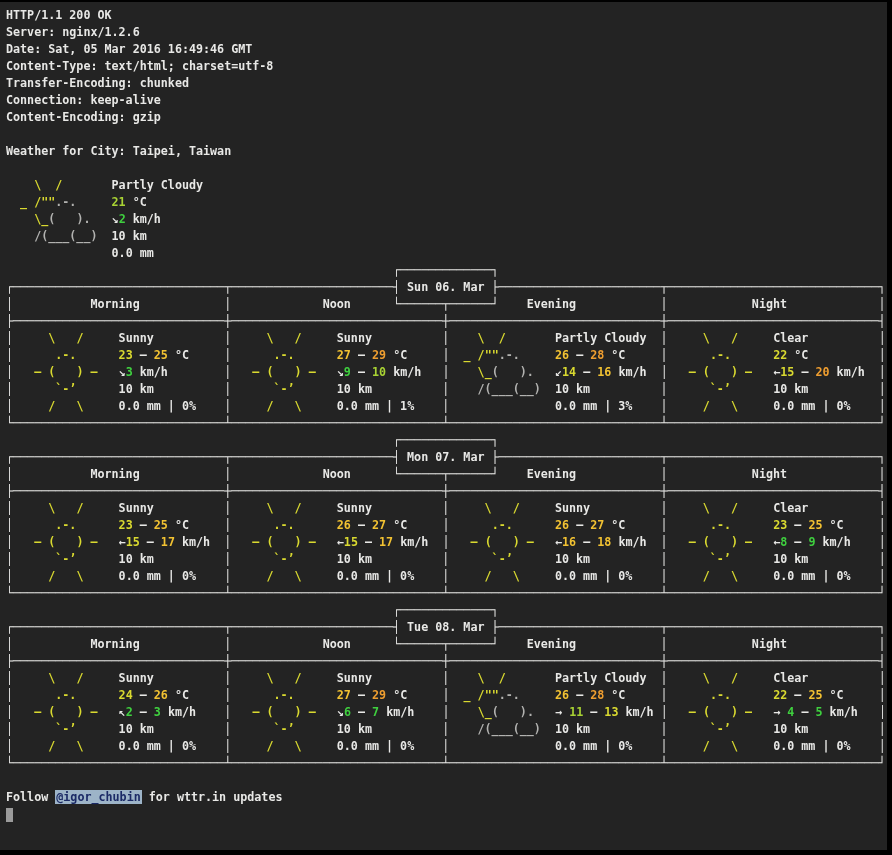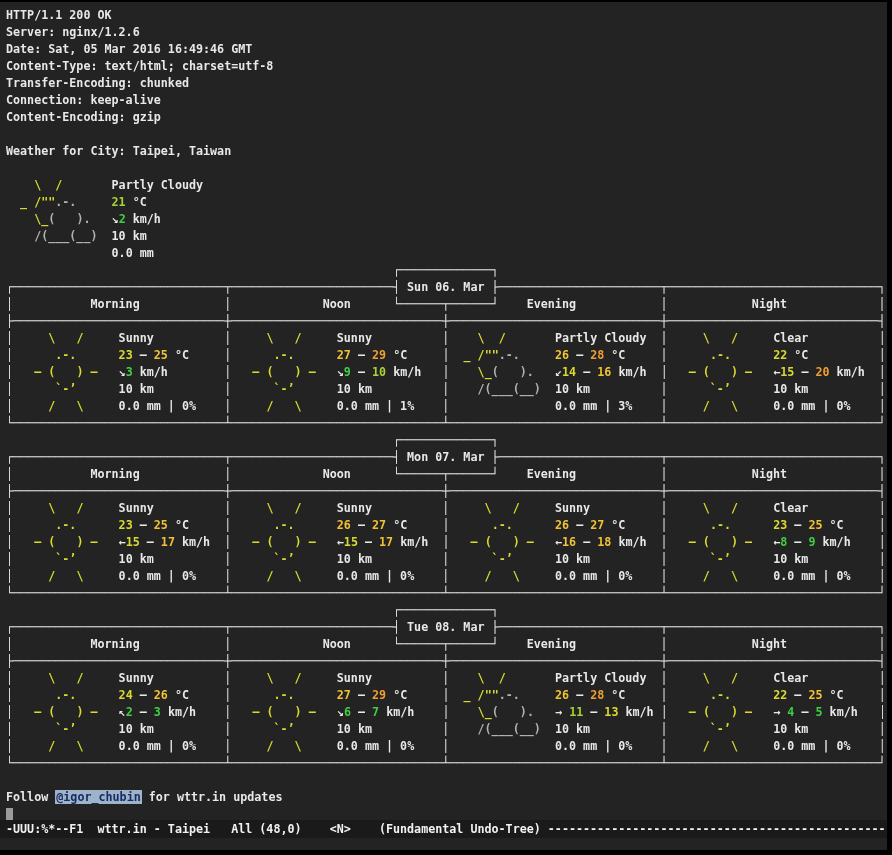--- a/index.html
+++ b/index.html
@@ -14,15 +14,14 @@
             color:#f2f2f2;font-size:11.7px;line-height:18px;font-weight:bold;white-space:pre;
             padding-left:6px;box-sizing:border-box;overflow:hidden;}
   .link{padding:0 1px;}
 </style>
 </head>
 <body>
 
 <div class="frame">
   <div class="screen">
     <div class="content"><div class="line"><span style="color: rgb(232, 232, 230);">HTTP/1.1 200 OK</span></div><div class="line"><span style="color: rgb(232, 232, 230);">Server: nginx/1.2.6</span></div><div class="line"><span style="color: rgb(232, 232, 230);">Date: Sat, 05 Mar 2016 16:49:46 GMT</span></div><div class="line"><span style="color: rgb(232, 232, 230);">Content-Type: text/html; charset=utf-8</span></div><div class="line"><span style="color: rgb(232, 232, 230);">Transfer-Encoding: chunked</span></div><div class="line"><span style="color: rgb(232, 232, 230);">Connection: keep-alive</span></div><div class="line"><span style="color: rgb(232, 232, 230);">Content-Encoding: gzip</span></div><div class="line"></div><div class="line"><span style="color: rgb(232, 232, 230);">Weather for City: Taipei, Taiwan</span></div><div class="line"></div><div class="line"><span style="color: rgb(217, 217, 48);">    \  /       </span><span style="color: rgb(232, 232, 230);">Partly Cloudy</span></div><div class="line"><span style="color: rgb(217, 217, 48);">  _ /""</span><span style="color: rgb(178, 178, 176);">.-.     </span><span style="color: rgb(169, 211, 52);">21</span><span style="color: rgb(232, 232, 230);"> °C</span></div><div class="line"><span style="color: rgb(217, 217, 48);">    \_</span><span style="color: rgb(178, 178, 176);">(   ).   </span><span style="color: rgb(232, 232, 230);">↘</span><span style="color: rgb(63, 208, 63);">2</span><span style="color: rgb(232, 232, 230);"> km/h</span></div><div class="line"><span style="color: rgb(178, 178, 176);">    /(___(__)  </span><span style="color: rgb(232, 232, 230);">10 km</span></div><div class="line"><span style="color: rgb(232, 232, 230);">               </span><span style="color: rgb(232, 232, 230);">0.0 mm</span></div><div class="line"><span style="color: rgb(232, 232, 230);">                                                       ┌─────────────┐</span></div><div class="line"><span style="color: rgb(232, 232, 230);">┌──────────────────────────────┬───────────────────────┤ Sun 06. Mar ├───────────────────────┬──────────────────────────────┐</span></div><div class="line"><span style="color: rgb(232, 232, 230);">│           Morning            │             Noon      └──────┬──────┘    Evening            │            Night             │</span></div><div class="line"><span style="color: rgb(232, 232, 230);">├──────────────────────────────┼──────────────────────────────┼──────────────────────────────┼──────────────────────────────┤</span></div><div class="line"><span style="color: rgb(232, 232, 230);">│</span><span style="color: rgb(217, 217, 48);">     \   /     </span><span style="color: rgb(232, 232, 230);">Sunny</span><span style="color: rgb(232, 232, 230);">          </span><span style="color: rgb(232, 232, 230);">│</span><span style="color: rgb(217, 217, 48);">     \   /     </span><span style="color: rgb(232, 232, 230);">Sunny</span><span style="color: rgb(232, 232, 230);">          </span><span style="color: rgb(232, 232, 230);">│</span><span style="color: rgb(217, 217, 48);">    \  /       </span><span style="color: rgb(232, 232, 230);">Partly Cloudy</span><span style="color: rgb(232, 232, 230);">  </span><span style="color: rgb(232, 232, 230);">│</span><span style="color: rgb(217, 217, 48);">     \   /     </span><span style="color: rgb(232, 232, 230);">Clear</span><span style="color: rgb(232, 232, 230);">          </span><span style="color: rgb(232, 232, 230);">│</span></div><div class="line"><span style="color: rgb(232, 232, 230);">│</span><span style="color: rgb(217, 217, 48);">      .-.      </span><span style="color: rgb(217, 217, 48);">23</span><span style="color: rgb(232, 232, 230);"> – </span><span style="color: rgb(242, 194, 50);">25</span><span style="color: rgb(232, 232, 230);"> °C</span><span style="color: rgb(232, 232, 230);">     </span><span style="color: rgb(232, 232, 230);">│</span><span style="color: rgb(217, 217, 48);">      .-.      </span><span style="color: rgb(242, 194, 50);">27</span><span style="color: rgb(232, 232, 230);"> – </span><span style="color: rgb(239, 158, 48);">29</span><span style="color: rgb(232, 232, 230);"> °C</span><span style="color: rgb(232, 232, 230);">     </span><span style="color: rgb(232, 232, 230);">│</span><span style="color: rgb(217, 217, 48);">  _ /""</span><span style="color: rgb(178, 178, 176);">.-.     </span><span style="color: rgb(242, 194, 50);">26</span><span style="color: rgb(232, 232, 230);"> – </span><span style="color: rgb(239, 158, 48);">28</span><span style="color: rgb(232, 232, 230);"> °C</span><span style="color: rgb(232, 232, 230);">     </span><span style="color: rgb(232, 232, 230);">│</span><span style="color: rgb(217, 217, 48);">      .-.      </span><span style="color: rgb(217, 217, 48);">22</span><span style="color: rgb(232, 232, 230);"> °C</span><span style="color: rgb(232, 232, 230);">          </span><span style="color: rgb(232, 232, 230);">│</span></div><div class="line"><span style="color: rgb(232, 232, 230);">│</span><span style="color: rgb(217, 217, 48);">   ‒ (   ) ‒   </span><span style="color: rgb(232, 232, 230);">↘</span><span style="color: rgb(63, 208, 63);">3</span><span style="color: rgb(232, 232, 230);"> km/h</span><span style="color: rgb(232, 232, 230);">        </span><span style="color: rgb(232, 232, 230);">│</span><span style="color: rgb(217, 217, 48);">   ‒ (   ) ‒   </span><span style="color: rgb(232, 232, 230);">↘</span><span style="color: rgb(63, 208, 63);">9</span><span style="color: rgb(232, 232, 230);"> – </span><span style="color: rgb(169, 211, 52);">10</span><span style="color: rgb(232, 232, 230);"> km/h</span><span style="color: rgb(232, 232, 230);">   </span><span style="color: rgb(232, 232, 230);">│</span><span style="color: rgb(217, 217, 48);">    \_</span><span style="color: rgb(178, 178, 176);">(   ).   </span><span style="color: rgb(232, 232, 230);">↙</span><span style="color: rgb(217, 217, 48);">14</span><span style="color: rgb(232, 232, 230);"> – </span><span style="color: rgb(242, 194, 50);">16</span><span style="color: rgb(232, 232, 230);"> km/h</span><span style="color: rgb(232, 232, 230);">  </span><span style="color: rgb(232, 232, 230);">│</span><span style="color: rgb(217, 217, 48);">   ‒ (   ) ‒   </span><span style="color: rgb(232, 232, 230);">←</span><span style="color: rgb(217, 217, 48);">15</span><span style="color: rgb(232, 232, 230);"> – </span><span style="color: rgb(239, 158, 48);">20</span><span style="color: rgb(232, 232, 230);"> km/h</span><span style="color: rgb(232, 232, 230);">  </span><span style="color: rgb(232, 232, 230);">│</span></div><div class="line"><span style="color: rgb(232, 232, 230);">│</span><span style="color: rgb(217, 217, 48);">      `-’      </span><span style="color: rgb(232, 232, 230);">10 km</span><span style="color: rgb(232, 232, 230);">          </span><span style="color: rgb(232, 232, 230);">│</span><span style="color: rgb(217, 217, 48);">      `-’      </span><span style="color: rgb(232, 232, 230);">10 km</span><span style="color: rgb(232, 232, 230);">          </span><span style="color: rgb(232, 232, 230);">│</span><span style="color: rgb(178, 178, 176);">    /(___(__)  </span><span style="color: rgb(232, 232, 230);">10 km</span><span style="color: rgb(232, 232, 230);">          </span><span style="color: rgb(232, 232, 230);">│</span><span style="color: rgb(217, 217, 48);">      `-’      </span><span style="color: rgb(232, 232, 230);">10 km</span><span style="color: rgb(232, 232, 230);">          </span><span style="color: rgb(232, 232, 230);">│</span></div><div class="line"><span style="color: rgb(232, 232, 230);">│</span><span style="color: rgb(217, 217, 48);">     /   \     </span><span style="color: rgb(232, 232, 230);">0.0 mm | 0%</span><span style="color: rgb(232, 232, 230);">    </span><span style="color: rgb(232, 232, 230);">│</span><span style="color: rgb(217, 217, 48);">     /   \     </span><span style="color: rgb(232, 232, 230);">0.0 mm | 1%</span><span style="color: rgb(232, 232, 230);">    </span><span style="color: rgb(232, 232, 230);">│</span><span style="color: rgb(232, 232, 230);">               </span><span style="color: rgb(232, 232, 230);">0.0 mm | 3%</span><span style="color: rgb(232, 232, 230);">    </span><span style="color: rgb(232, 232, 230);">│</span><span style="color: rgb(217, 217, 48);">     /   \     </span><span style="color: rgb(232, 232, 230);">0.0 mm | 0%</span><span style="color: rgb(232, 232, 230);">    </span><span style="color: rgb(232, 232, 230);">│</span></div><div class="line"><span style="color: rgb(232, 232, 230);">└──────────────────────────────┴──────────────────────────────┴──────────────────────────────┴──────────────────────────────┘</span></div><div class="line"><span style="color: rgb(232, 232, 230);">                                                       ┌─────────────┐</span></div><div class="line"><span style="color: rgb(232, 232, 230);">┌──────────────────────────────┬───────────────────────┤ Mon 07. Mar ├───────────────────────┬──────────────────────────────┐</span></div><div class="line"><span style="color: rgb(232, 232, 230);">│           Morning            │             Noon      └──────┬──────┘    Evening            │            Night             │</span></div><div class="line"><span style="color: rgb(232, 232, 230);">├──────────────────────────────┼──────────────────────────────┼──────────────────────────────┼──────────────────────────────┤</span></div><div class="line"><span style="color: rgb(232, 232, 230);">│</span><span style="color: rgb(217, 217, 48);">     \   /     </span><span style="color: rgb(232, 232, 230);">Sunny</span><span style="color: rgb(232, 232, 230);">          </span><span style="color: rgb(232, 232, 230);">│</span><span style="color: rgb(217, 217, 48);">     \   /     </span><span style="color: rgb(232, 232, 230);">Sunny</span><span style="color: rgb(232, 232, 230);">          </span><span style="color: rgb(232, 232, 230);">│</span><span style="color: rgb(217, 217, 48);">     \   /     </span><span style="color: rgb(232, 232, 230);">Sunny</span><span style="color: rgb(232, 232, 230);">          </span><span style="color: rgb(232, 232, 230);">│</span><span style="color: rgb(217, 217, 48);">     \   /     </span><span style="color: rgb(232, 232, 230);">Clear</span><span style="color: rgb(232, 232, 230);">          </span><span style="color: rgb(232, 232, 230);">│</span></div><div class="line"><span style="color: rgb(232, 232, 230);">│</span><span style="color: rgb(217, 217, 48);">      .-.      </span><span style="color: rgb(217, 217, 48);">23</span><span style="color: rgb(232, 232, 230);"> – </span><span style="color: rgb(242, 194, 50);">25</span><span style="color: rgb(232, 232, 230);"> °C</span><span style="color: rgb(232, 232, 230);">     </span><span style="color: rgb(232, 232, 230);">│</span><span style="color: rgb(217, 217, 48);">      .-.      </span><span style="color: rgb(242, 194, 50);">26</span><span style="color: rgb(232, 232, 230);"> – </span><span style="color: rgb(242, 194, 50);">27</span><span style="color: rgb(232, 232, 230);"> °C</span><span style="color: rgb(232, 232, 230);">     </span><span style="color: rgb(232, 232, 230);">│</span><span style="color: rgb(217, 217, 48);">      .-.      </span><span style="color: rgb(242, 194, 50);">26</span><span style="color: rgb(232, 232, 230);"> – </span><span style="color: rgb(242, 194, 50);">27</span><span style="color: rgb(232, 232, 230);"> °C</span><span style="color: rgb(232, 232, 230);">     </span><span style="color: rgb(232, 232, 230);">│</span><span style="color: rgb(217, 217, 48);">      .-.      </span><span style="color: rgb(217, 217, 48);">23</span><span style="color: rgb(232, 232, 230);"> – </span><span style="color: rgb(242, 194, 50);">25</span><span style="color: rgb(232, 232, 230);"> °C</span><span style="color: rgb(232, 232, 230);">     </span><span style="color: rgb(232, 232, 230);">│</span></div><div class="line"><span style="color: rgb(232, 232, 230);">│</span><span style="color: rgb(217, 217, 48);">   ‒ (   ) ‒   </span><span style="color: rgb(232, 232, 230);">←</span><span style="color: rgb(217, 217, 48);">15</span><span style="color: rgb(232, 232, 230);"> – </span><span style="color: rgb(242, 194, 50);">17</span><span style="color: rgb(232, 232, 230);"> km/h</span><span style="color: rgb(232, 232, 230);">  </span><span style="color: rgb(232, 232, 230);">│</span><span style="color: rgb(217, 217, 48);">   ‒ (   ) ‒   </span><span style="color: rgb(232, 232, 230);">←</span><span style="color: rgb(217, 217, 48);">15</span><span style="color: rgb(232, 232, 230);"> – </span><span style="color: rgb(242, 194, 50);">17</span><span style="color: rgb(232, 232, 230);"> km/h</span><span style="color: rgb(232, 232, 230);">  </span><span style="color: rgb(232, 232, 230);">│</span><span style="color: rgb(217, 217, 48);">   ‒ (   ) ‒   </span><span style="color: rgb(232, 232, 230);">←</span><span style="color: rgb(242, 194, 50);">16</span><span style="color: rgb(232, 232, 230);"> – </span><span style="color: rgb(242, 194, 50);">18</span><span style="color: rgb(232, 232, 230);"> km/h</span><span style="color: rgb(232, 232, 230);">  </span><span style="color: rgb(232, 232, 230);">│</span><span style="color: rgb(217, 217, 48);">   ‒ (   ) ‒   </span><span style="color: rgb(232, 232, 230);">←</span><span style="color: rgb(63, 208, 63);">8</span><span style="color: rgb(232, 232, 230);"> – </span><span style="color: rgb(63, 208, 63);">9</span><span style="color: rgb(232, 232, 230);"> km/h</span><span style="color: rgb(232, 232, 230);">    </span><span style="color: rgb(232, 232, 230);">│</span></div><div class="line"><span style="color: rgb(232, 232, 230);">│</span><span style="color: rgb(217, 217, 48);">      `-’      </span><span style="color: rgb(232, 232, 230);">10 km</span><span style="color: rgb(232, 232, 230);">          </span><span style="color: rgb(232, 232, 230);">│</span><span style="color: rgb(217, 217, 48);">      `-’      </span><span style="color: rgb(232, 232, 230);">10 km</span><span style="color: rgb(232, 232, 230);">          </span><span style="color: rgb(232, 232, 230);">│</span><span style="color: rgb(217, 217, 48);">      `-’      </span><span style="color: rgb(232, 232, 230);">10 km</span><span style="color: rgb(232, 232, 230);">          </span><span style="color: rgb(232, 232, 230);">│</span><span style="color: rgb(217, 217, 48);">      `-’      </span><span style="color: rgb(232, 232, 230);">10 km</span><span style="color: rgb(232, 232, 230);">          </span><span style="color: rgb(232, 232, 230);">│</span></div><div class="line"><span style="color: rgb(232, 232, 230);">│</span><span style="color: rgb(217, 217, 48);">     /   \     </span><span style="color: rgb(232, 232, 230);">0.0 mm | 0%</span><span style="color: rgb(232, 232, 230);">    </span><span style="color: rgb(232, 232, 230);">│</span><span style="color: rgb(217, 217, 48);">     /   \     </span><span style="color: rgb(232, 232, 230);">0.0 mm | 0%</span><span style="color: rgb(232, 232, 230);">    </span><span style="color: rgb(232, 232, 230);">│</span><span style="color: rgb(217, 217, 48);">     /   \     </span><span style="color: rgb(232, 232, 230);">0.0 mm | 0%</span><span style="color: rgb(232, 232, 230);">    </span><span style="color: rgb(232, 232, 230);">│</span><span style="color: rgb(217, 217, 48);">     /   \     </span><span style="color: rgb(232, 232, 230);">0.0 mm | 0%</span><span style="color: rgb(232, 232, 230);">    </span><span style="color: rgb(232, 232, 230);">│</span></div><div class="line"><span style="color: rgb(232, 232, 230);">└──────────────────────────────┴──────────────────────────────┴──────────────────────────────┴──────────────────────────────┘</span></div><div class="line"><span style="color: rgb(232, 232, 230);">                                                       ┌─────────────┐</span></div><div class="line"><span style="color: rgb(232, 232, 230);">┌──────────────────────────────┬───────────────────────┤ Tue 08. Mar ├───────────────────────┬──────────────────────────────┐</span></div><div class="line"><span style="color: rgb(232, 232, 230);">│           Morning            │             Noon      └──────┬──────┘    Evening            │            Night             │</span></div><div class="line"><span style="color: rgb(232, 232, 230);">├──────────────────────────────┼──────────────────────────────┼──────────────────────────────┼──────────────────────────────┤</span></div><div class="line"><span style="color: rgb(232, 232, 230);">│</span><span style="color: rgb(217, 217, 48);">     \   /     </span><span style="color: rgb(232, 232, 230);">Sunny</span><span style="color: rgb(232, 232, 230);">          </span><span style="color: rgb(232, 232, 230);">│</span><span style="color: rgb(217, 217, 48);">     \   /     </span><span style="color: rgb(232, 232, 230);">Sunny</span><span style="color: rgb(232, 232, 230);">          </span><span style="color: rgb(232, 232, 230);">│</span><span style="color: rgb(217, 217, 48);">    \  /       </span><span style="color: rgb(232, 232, 230);">Partly Cloudy</span><span style="color: rgb(232, 232, 230);">  </span><span style="color: rgb(232, 232, 230);">│</span><span style="color: rgb(217, 217, 48);">     \   /     </span><span style="color: rgb(232, 232, 230);">Clear</span><span style="color: rgb(232, 232, 230);">          </span><span style="color: rgb(232, 232, 230);">│</span></div><div class="line"><span style="color: rgb(232, 232, 230);">│</span><span style="color: rgb(217, 217, 48);">      .-.      </span><span style="color: rgb(217, 217, 48);">24</span><span style="color: rgb(232, 232, 230);"> – </span><span style="color: rgb(242, 194, 50);">26</span><span style="color: rgb(232, 232, 230);"> °C</span><span style="color: rgb(232, 232, 230);">     </span><span style="color: rgb(232, 232, 230);">│</span><span style="color: rgb(217, 217, 48);">      .-.      </span><span style="color: rgb(242, 194, 50);">27</span><span style="color: rgb(232, 232, 230);"> – </span><span style="color: rgb(239, 158, 48);">29</span><span style="color: rgb(232, 232, 230);"> °C</span><span style="color: rgb(232, 232, 230);">     </span><span style="color: rgb(232, 232, 230);">│</span><span style="color: rgb(217, 217, 48);">  _ /""</span><span style="color: rgb(178, 178, 176);">.-.     </span><span style="color: rgb(242, 194, 50);">26</span><span style="color: rgb(232, 232, 230);"> – </span><span style="color: rgb(239, 158, 48);">28</span><span style="color: rgb(232, 232, 230);"> °C</span><span style="color: rgb(232, 232, 230);">     </span><span style="color: rgb(232, 232, 230);">│</span><span style="color: rgb(217, 217, 48);">      .-.      </span><span style="color: rgb(217, 217, 48);">22</span><span style="color: rgb(232, 232, 230);"> – </span><span style="color: rgb(242, 194, 50);">25</span><span style="color: rgb(232, 232, 230);"> °C</span><span style="color: rgb(232, 232, 230);">     </span><span style="color: rgb(232, 232, 230);">│</span></div><div class="line"><span style="color: rgb(232, 232, 230);">│</span><span style="color: rgb(217, 217, 48);">   ‒ (   ) ‒   </span><span style="color: rgb(232, 232, 230);">↖</span><span style="color: rgb(63, 208, 63);">2</span><span style="color: rgb(232, 232, 230);"> – </span><span style="color: rgb(63, 208, 63);">3</span><span style="color: rgb(232, 232, 230);"> km/h</span><span style="color: rgb(232, 232, 230);">    </span><span style="color: rgb(232, 232, 230);">│</span><span style="color: rgb(217, 217, 48);">   ‒ (   ) ‒   </span><span style="color: rgb(232, 232, 230);">↘</span><span style="color: rgb(63, 208, 63);">6</span><span style="color: rgb(232, 232, 230);"> – </span><span style="color: rgb(63, 208, 63);">7</span><span style="color: rgb(232, 232, 230);"> km/h</span><span style="color: rgb(232, 232, 230);">    </span><span style="color: rgb(232, 232, 230);">│</span><span style="color: rgb(217, 217, 48);">    \_</span><span style="color: rgb(178, 178, 176);">(   ).   </span><span style="color: rgb(232, 232, 230);">→ </span><span style="color: rgb(169, 211, 52);">11</span><span style="color: rgb(232, 232, 230);"> – </span><span style="color: rgb(217, 217, 48);">13</span><span style="color: rgb(232, 232, 230);"> km/h</span><span style="color: rgb(232, 232, 230);"> </span><span style="color: rgb(232, 232, 230);">│</span><span style="color: rgb(217, 217, 48);">   ‒ (   ) ‒   </span><span style="color: rgb(232, 232, 230);">→ </span><span style="color: rgb(63, 208, 63);">4</span><span style="color: rgb(232, 232, 230);"> – </span><span style="color: rgb(63, 208, 63);">5</span><span style="color: rgb(232, 232, 230);"> km/h</span><span style="color: rgb(232, 232, 230);">   </span><span style="color: rgb(232, 232, 230);">│</span></div><div class="line"><span style="color: rgb(232, 232, 230);">│</span><span style="color: rgb(217, 217, 48);">      `-’      </span><span style="color: rgb(232, 232, 230);">10 km</span><span style="color: rgb(232, 232, 230);">          </span><span style="color: rgb(232, 232, 230);">│</span><span style="color: rgb(217, 217, 48);">      `-’      </span><span style="color: rgb(232, 232, 230);">10 km</span><span style="color: rgb(232, 232, 230);">          </span><span style="color: rgb(232, 232, 230);">│</span><span style="color: rgb(178, 178, 176);">    /(___(__)  </span><span style="color: rgb(232, 232, 230);">10 km</span><span style="color: rgb(232, 232, 230);">          </span><span style="color: rgb(232, 232, 230);">│</span><span style="color: rgb(217, 217, 48);">      `-’      </span><span style="color: rgb(232, 232, 230);">10 km</span><span style="color: rgb(232, 232, 230);">          </span><span style="color: rgb(232, 232, 230);">│</span></div><div class="line"><span style="color: rgb(232, 232, 230);">│</span><span style="color: rgb(217, 217, 48);">     /   \     </span><span style="color: rgb(232, 232, 230);">0.0 mm | 0%</span><span style="color: rgb(232, 232, 230);">    </span><span style="color: rgb(232, 232, 230);">│</span><span style="color: rgb(217, 217, 48);">     /   \     </span><span style="color: rgb(232, 232, 230);">0.0 mm | 0%</span><span style="color: rgb(232, 232, 230);">    </span><span style="color: rgb(232, 232, 230);">│</span><span style="color: rgb(232, 232, 230);">               </span><span style="color: rgb(232, 232, 230);">0.0 mm | 0%</span><span style="color: rgb(232, 232, 230);">    </span><span style="color: rgb(232, 232, 230);">│</span><span style="color: rgb(217, 217, 48);">     /   \     </span><span style="color: rgb(232, 232, 230);">0.0 mm | 0%</span><span style="color: rgb(232, 232, 230);">    </span><span style="color: rgb(232, 232, 230);">│</span></div><div class="line"><span style="color: rgb(232, 232, 230);">└──────────────────────────────┴──────────────────────────────┴──────────────────────────────┴──────────────────────────────┘</span></div><div class="line"></div><div class="line"><span style="color: rgb(232, 232, 230);">Follow </span><span class="link" style="color: rgb(27, 42, 102); background: rgb(157, 180, 200);">@igor_chubin</span><span style="color: rgb(232, 232, 230);"> for wttr.in updates</span></div><div class="line"><span class="cursor" style="background: rgb(155, 155, 155);"></span></div></div>
-    <div class="modeline"><span>-UUU:%*--F1  wttr.in - Taipei   All (48,0)    &lt;N&gt;    (Fundamental Undo-Tree) ------------------------------------------------</span></div>
   </div>
 </div>
 
 </body></html>

